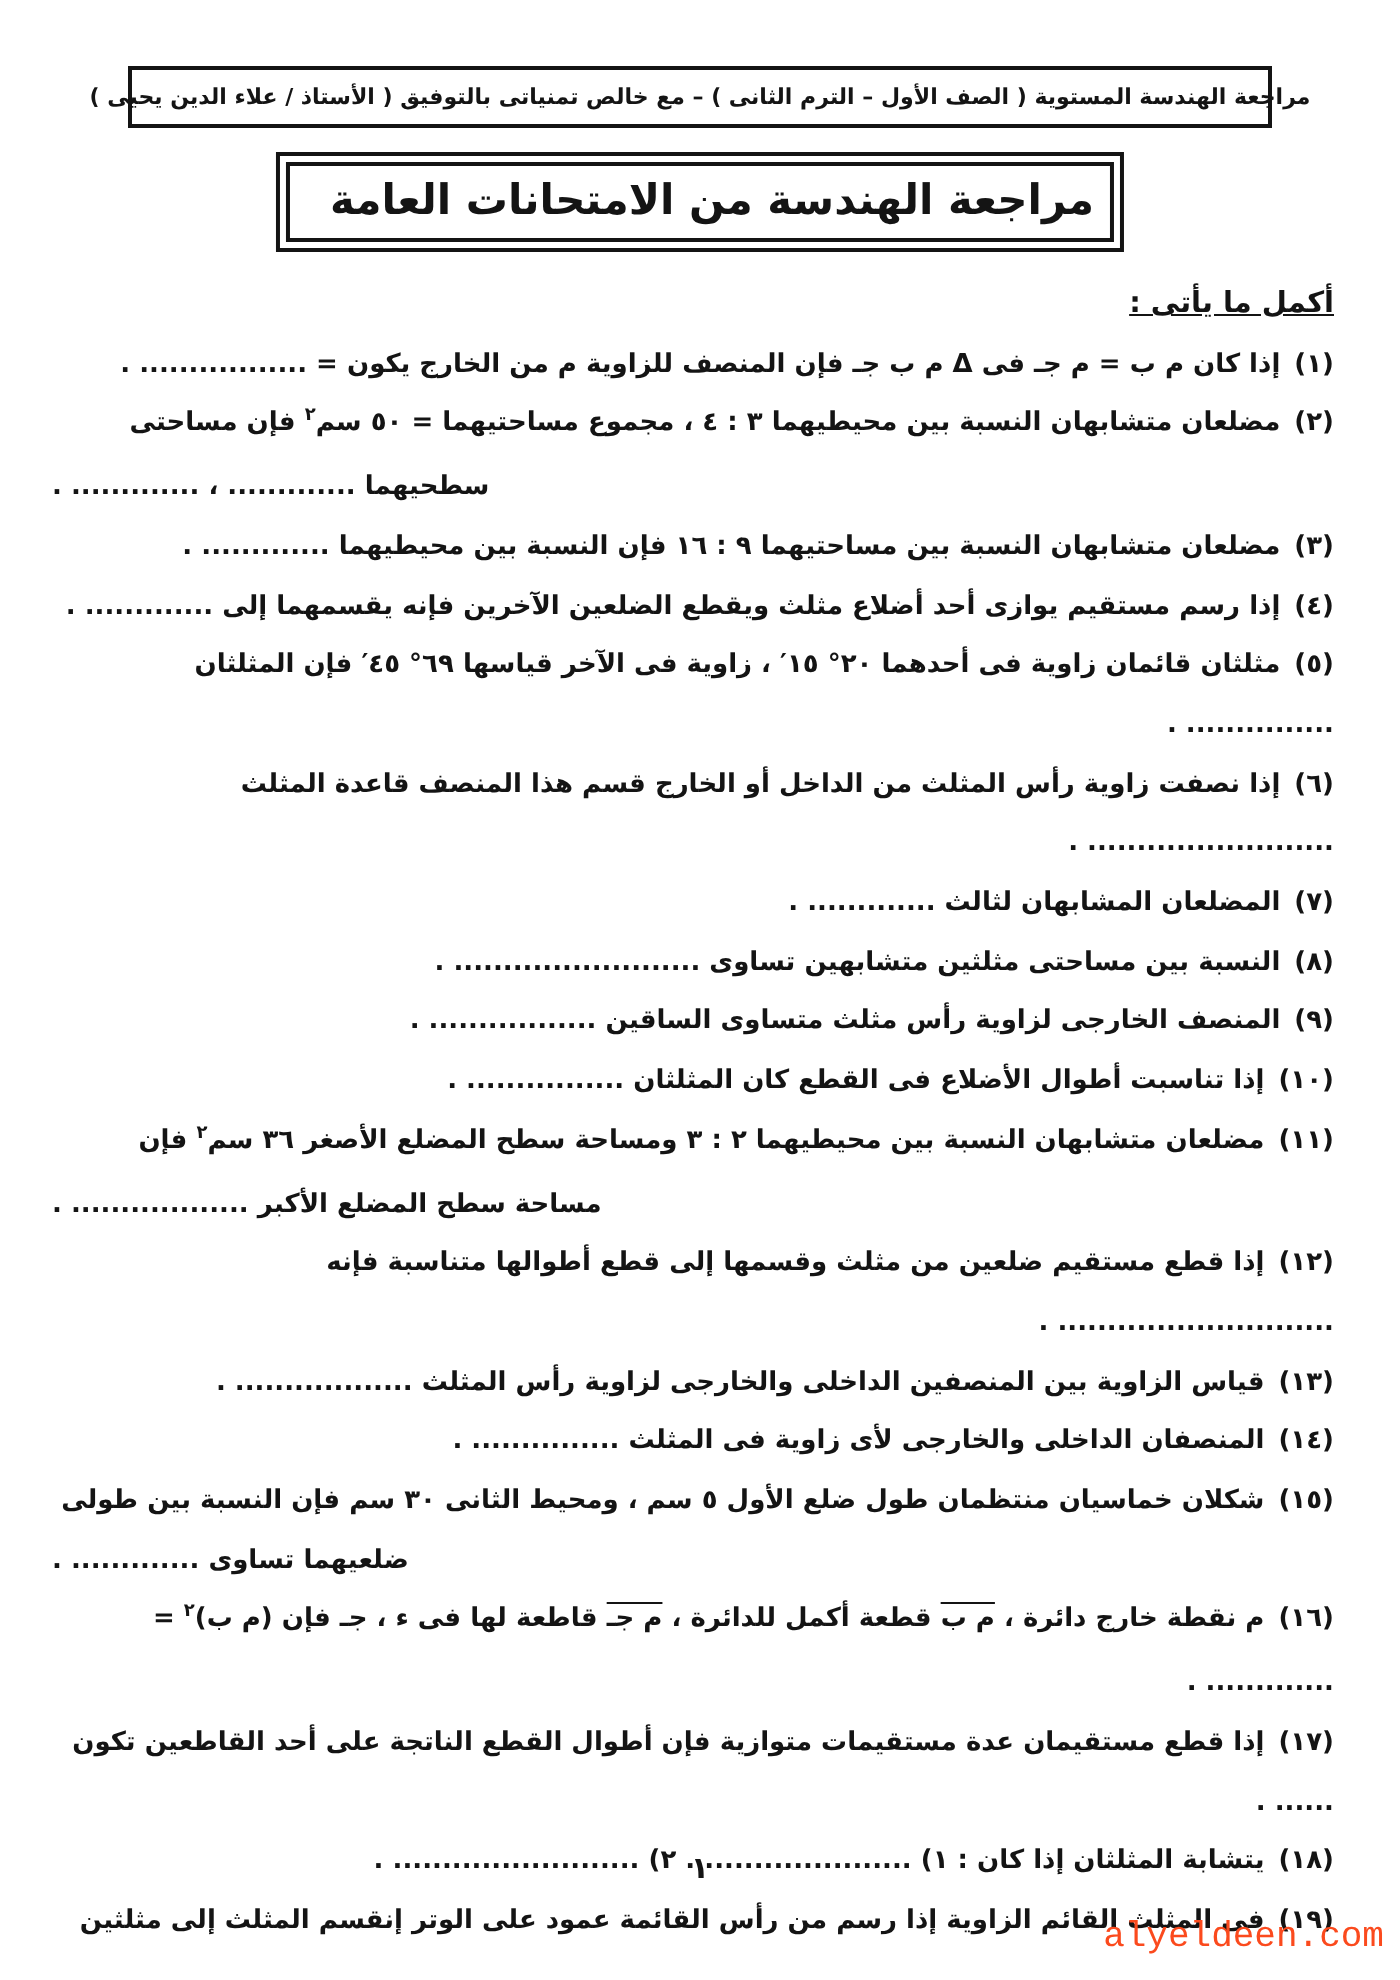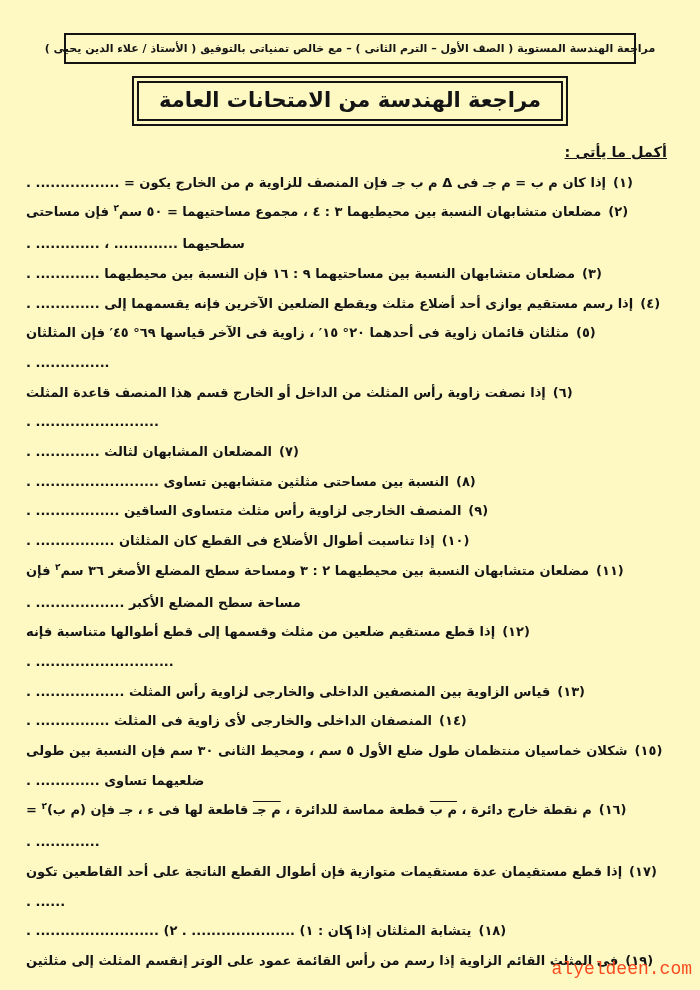--- a/index.html
+++ b/index.html
@@ -9,50 +9,50 @@
     position:absolute;top:33px;left:64px;width:568px;height:27px;
     border:2px solid #141414;display:flex;align-items:center;justify-content:center;
     direction:rtl;font-family:"DejaVu Sans",sans-serif;font-weight:700;font-size:11px;white-space:nowrap;
   }
 
   .title-outer{
     position:absolute;top:76px;left:50%;transform:translateX(-50%);
     border:2px solid #141414;padding:3px;
   }
   .title-inner{
-    border:2px solid #141414;padding:5px 20px 7px 20px;
+    border:2px solid #141414;padding:5px 8px 7px 20px;
     direction:rtl;font-family:"DejaVu Sans",sans-serif;font-weight:700;font-size:21px;white-space:nowrap;
   }
 
   .content{
     position:absolute;top:138px;right:33px;left:26px;
     direction:rtl;text-align:right;
     font-family:"DejaVu Sans",sans-serif;font-weight:700;font-size:13px;line-height:29.7px;
   }
   .intro-line span{font-size:14.5px;text-decoration:underline;}
 
-  .qline{text-align:left;}
+  .qline{text-align:right;}
   .qline.cont{text-align:left;}
   .qnum{padding-left:7px;}
   .sup{font-size:9px;position:relative;top:-5px;}
   .ov{text-decoration:overline;}
 
   .page-num{
     position:absolute;top:925px;left:0;width:100%;text-align:center;
     font-family:"DejaVu Sans",sans-serif;font-weight:700;font-size:15px;
   }
   .watermark{
     position:absolute;top:959px;right:8px;
     font-family:Liberation Mono, monospace;font-size:18px;font-weight:400;
   }
 </style>
 </head>
 <body>
 
-<div class="page" style="background: #fef9c3; color: rgb(20, 20, 20);">
+<div class="page" style="background: #ffffff; color: rgb(20, 20, 20);">
 
   <div class="header-box">
     <span>مراجعة الهندسة المستوية ( الصف الأول – الترم الثانى ) – مع خالص تمنياتى بالتوفيق ( الأستاذ / علاء الدين يحيى )</span>
   </div>
 
   <div class="title-outer">
     <div class="title-inner">مراجعة الهندسة من الامتحانات العامة</div>
   </div>
 
   <div class="content">
@@ -102,21 +102,21 @@
           <div class="qline"><span class="qnum">(١٣)</span><span>قياس الزاوية بين المنصفين الداخلى والخارجى لزاوية رأس المثلث .................. .</span></div>
         </div>
         <div class="q">
           <div class="qline"><span class="qnum">(١٤)</span><span>المنصفان الداخلى والخارجى لأى زاوية فى المثلث ............... .</span></div>
         </div>
         <div class="q">
           <div class="qline"><span class="qnum">(١٥)</span><span>شكلان خماسيان منتظمان طول ضلع الأول ٥ سم ، ومحيط الثانى ٣٠ سم فإن النسبة بين طولى</span></div>
           <div class="qline cont"><span>ضلعيهما تساوى ............. .</span></div>
         </div>
         <div class="q">
-          <div class="qline"><span class="qnum">(١٦)</span><span>م نقطة خارج دائرة ، </span><span class="ov">م ب</span><span> قطعة مماسة للدائرة ، </span><span class="ov">م جـ</span><span> قاطعة لها فى ء ، جـ فإن (م ب)</span><span class="sup">٢</span><span> = ............. .</span></div>
+          <div class="qline"><span class="qnum">(١٦)</span><span>م نقطة خارج دائرة ، </span><span class="ov">م ب</span><span> قطعة أكمل للدائرة ، </span><span class="ov">م جـ</span><span> قاطعة لها فى ء ، جـ فإن (م ب)</span><span class="sup">٢</span><span> = ............. .</span></div>
         </div>
         <div class="q">
           <div class="qline"><span class="qnum">(١٧)</span><span>إذا قطع مستقيمان عدة مستقيمات متوازية فإن أطوال القطع الناتجة على أحد القاطعين تكون ...... .</span></div>
         </div>
         <div class="q">
           <div class="qline"><span class="qnum">(١٨)</span><span>يتشابة المثلثان إذا كان :  ١) ..................... .   ٢) ......................... .</span></div>
         </div>
         <div class="q">
           <div class="qline"><span class="qnum">(١٩)</span><span>فى المثلث القائم الزاوية إذا رسم من رأس القائمة عمود على الوتر إنقسم المثلث إلى مثلثين ............. .</span></div>
         </div>

